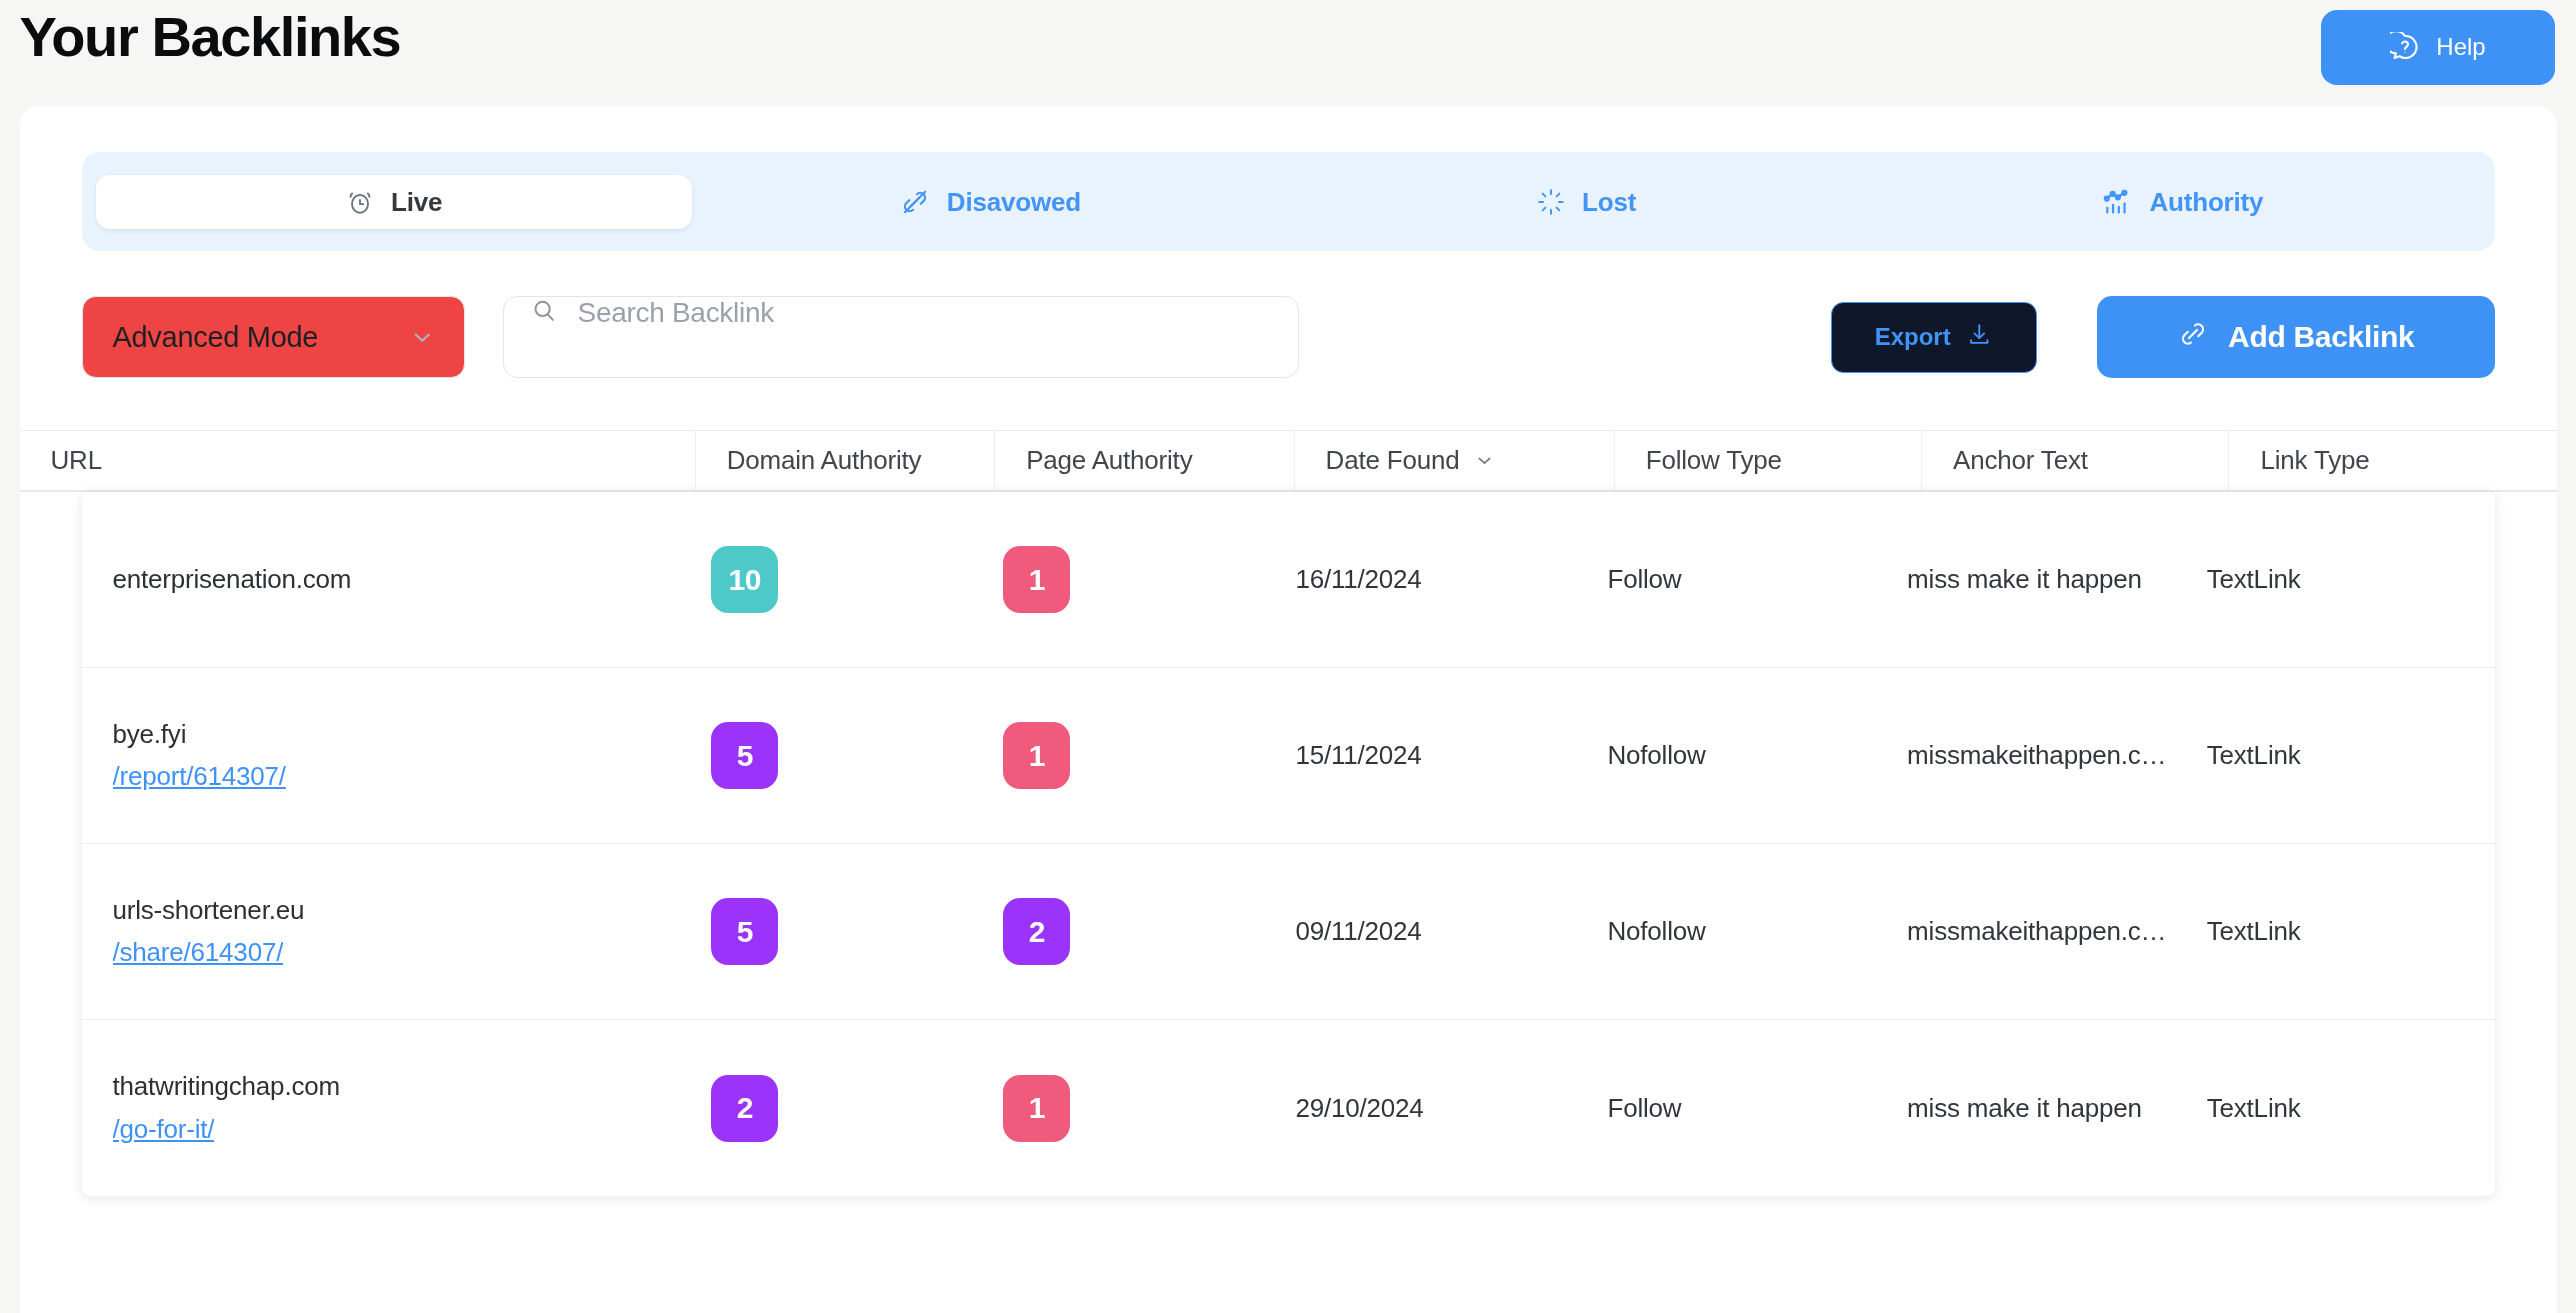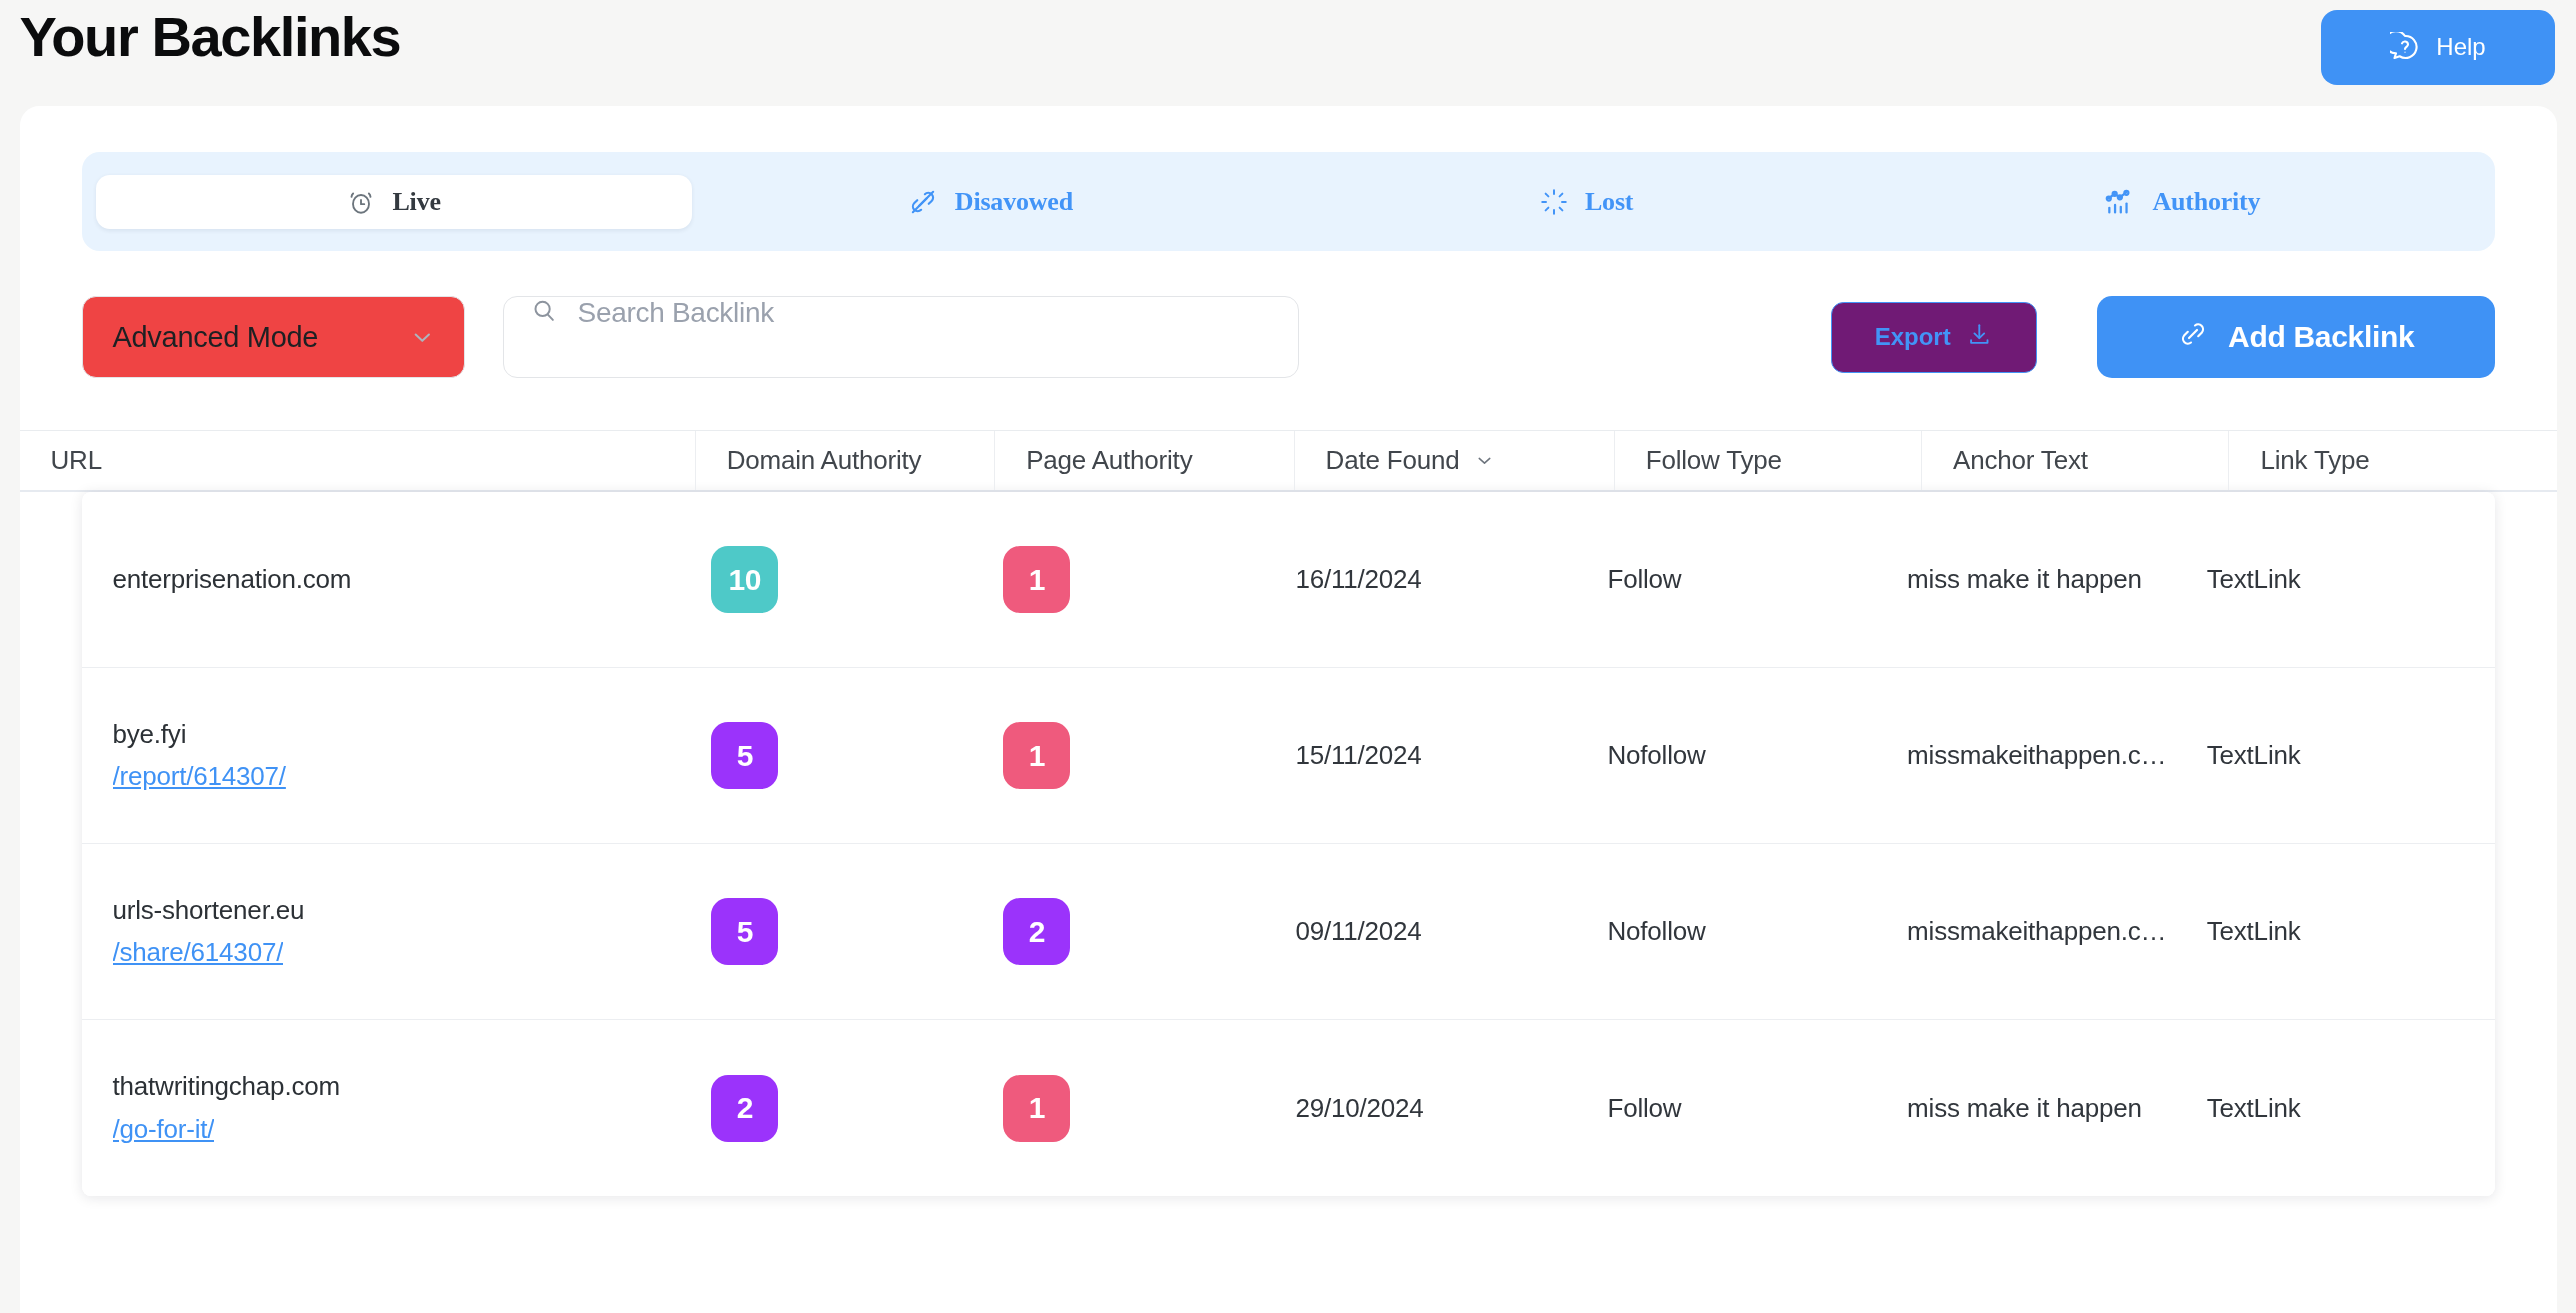--- a/index.html
+++ b/index.html
@@ -82,21 +82,21 @@
     align-items: center;
     justify-content: center;
     gap: 16px;
     border-radius: 14px;
     cursor: pointer;
     font-size: 26px;
     font-weight: 700;
     color: #4294f7;
     background: transparent;
     border: none;
-    font-family: Liberation Serif, serif;
+    font-family: Liberation Sans, sans-serif;
     letter-spacing: -0.2px;
   }
   .tab.active {
     background: #ffffff;
     color: #343a40;
     box-shadow: 0 1.8px 4.4px rgba(17,30,60,0.07);
   }
   .tab .tab-label { line-height: 1; }
   .tab svg { display: block; }
 
@@ -149,21 +149,21 @@
     letter-spacing: -0.3px;
   }
   .search-box input::placeholder { color: #9aa1ad; }
 
   .toolbar-spacer { flex: 1 1 auto; }
 
   .export-button {
     height: 71px;
     min-width: 206px;
     padding: 0 26.6px;
-    background: #701a75;
+    background: #0f172a;
     border: 1.8px solid #4294f7;
     border-radius: 12.4px;
     color: #4294f7;
     display: flex;
     align-items: center;
     justify-content: center;
     gap: 15px;
     font-family: "Liberation Sans", sans-serif;
     font-size: 24px;
     font-weight: 700;

